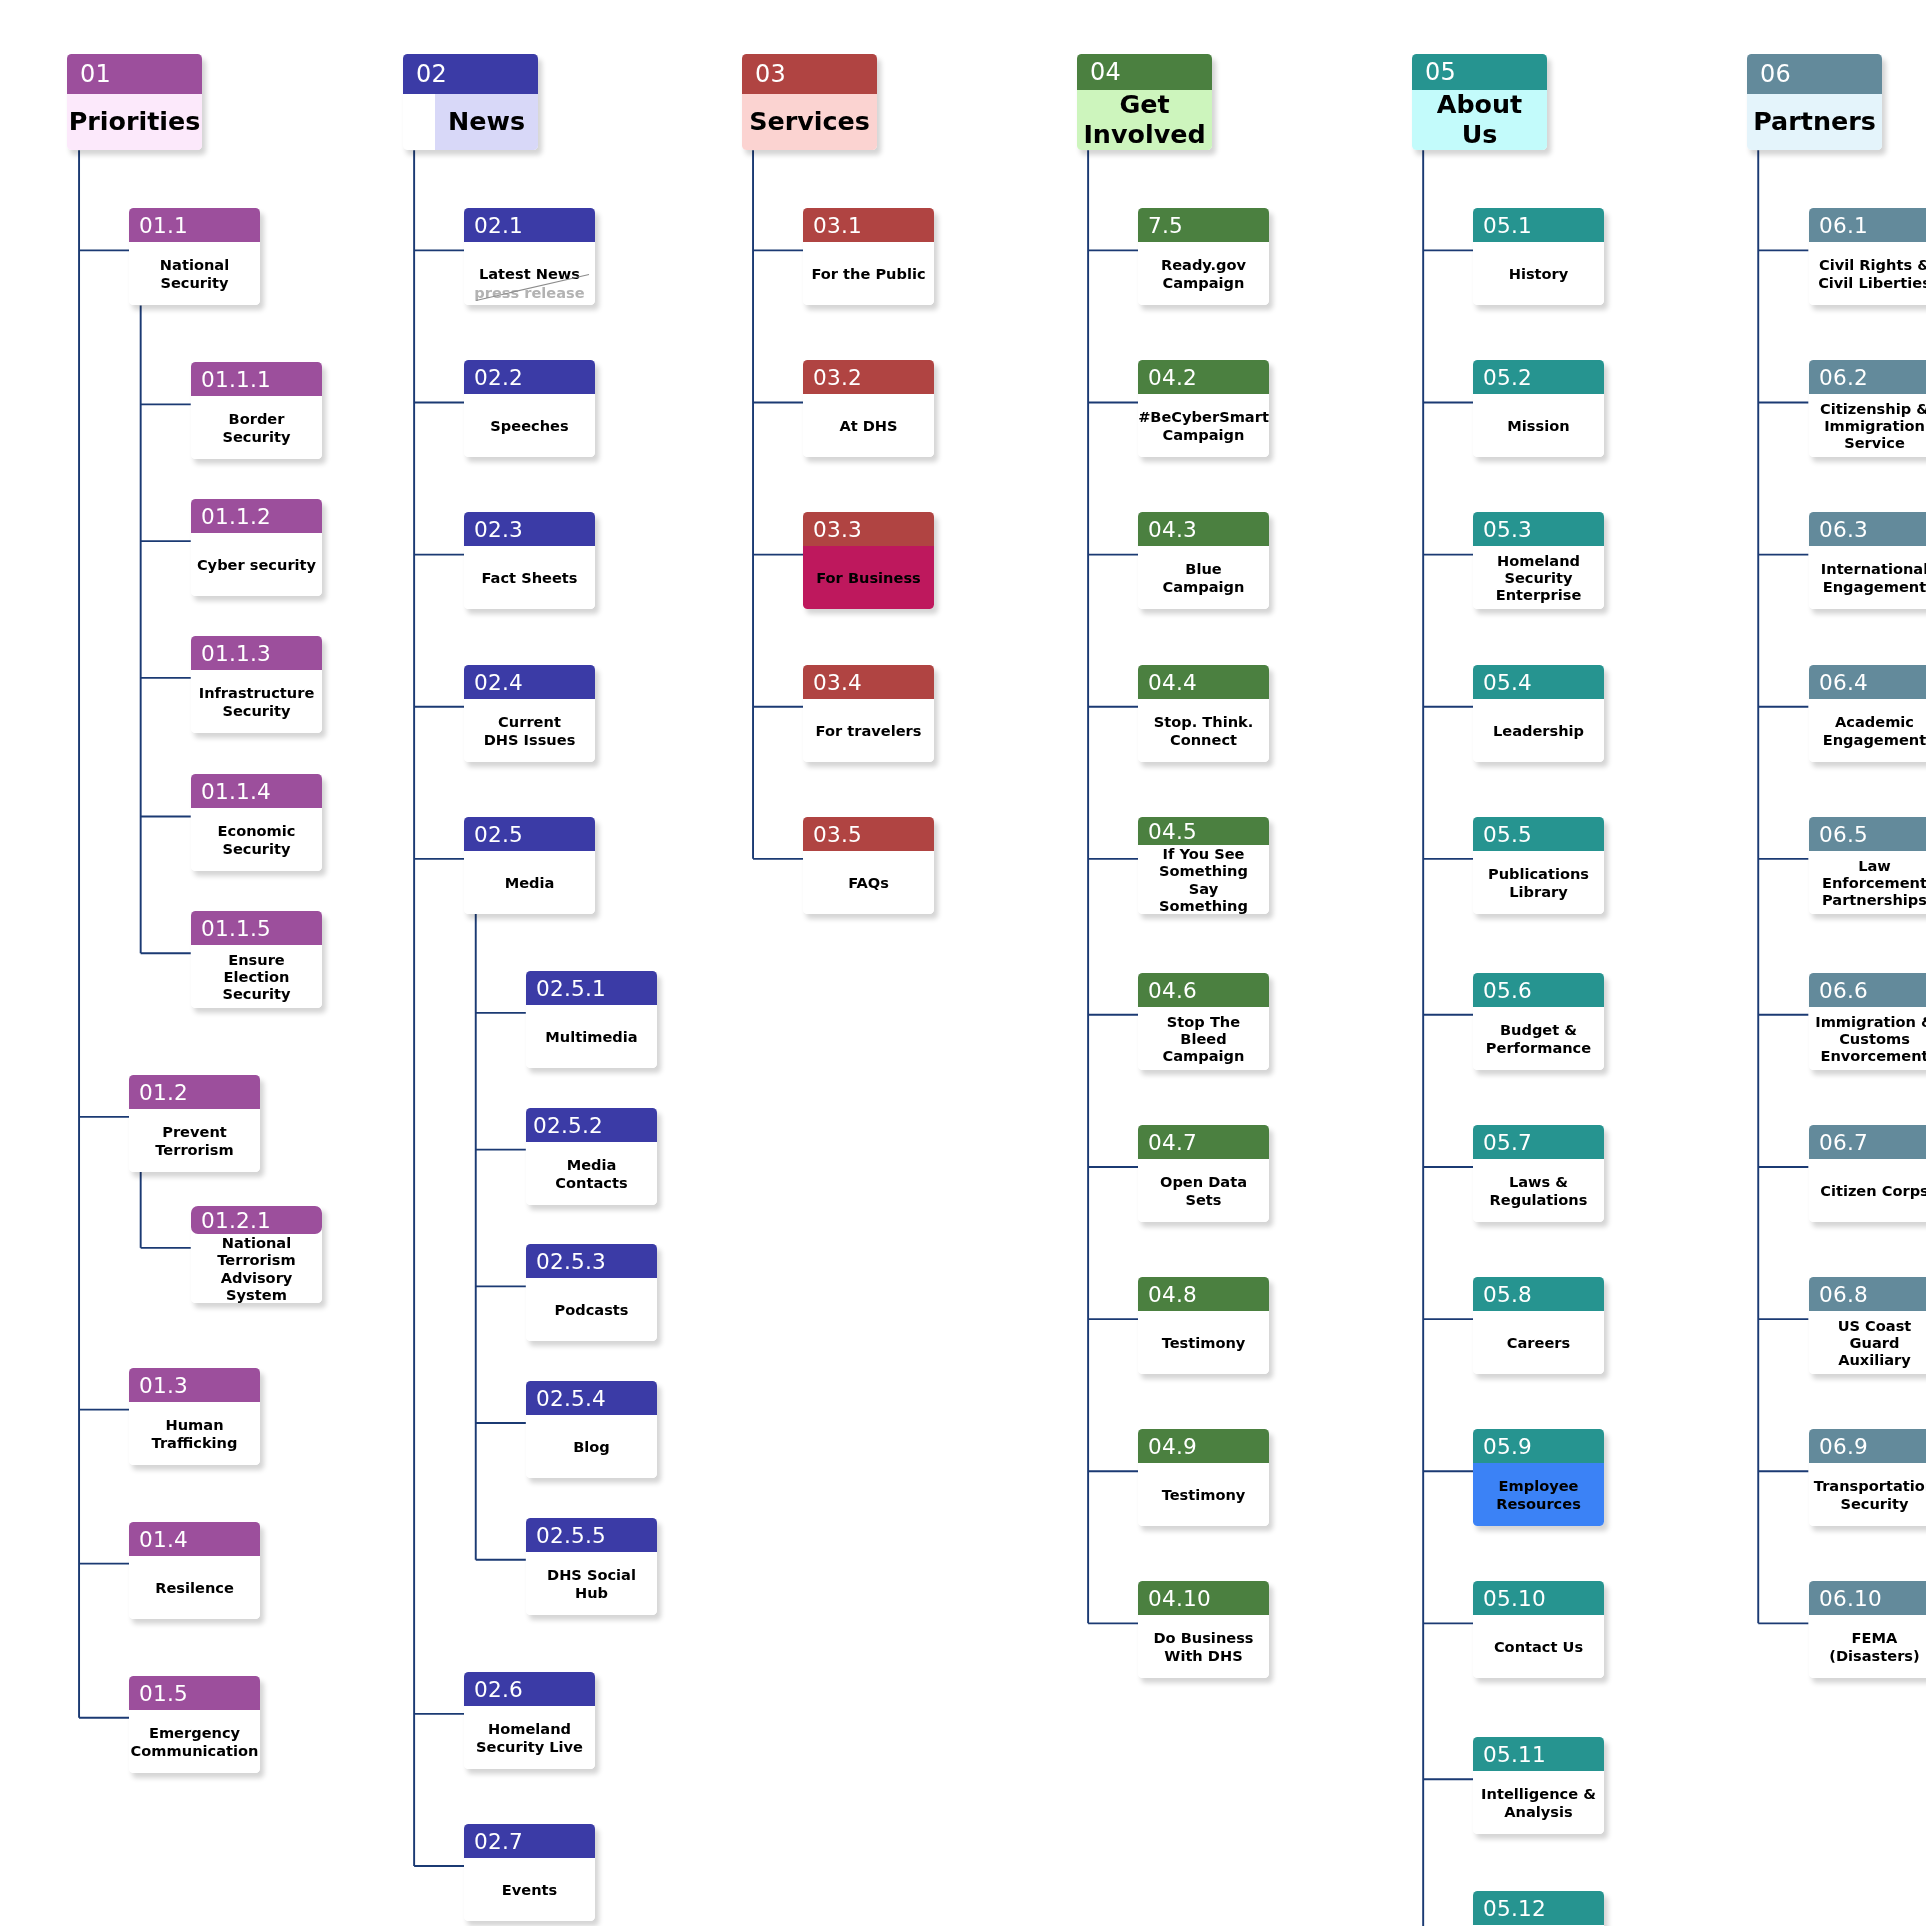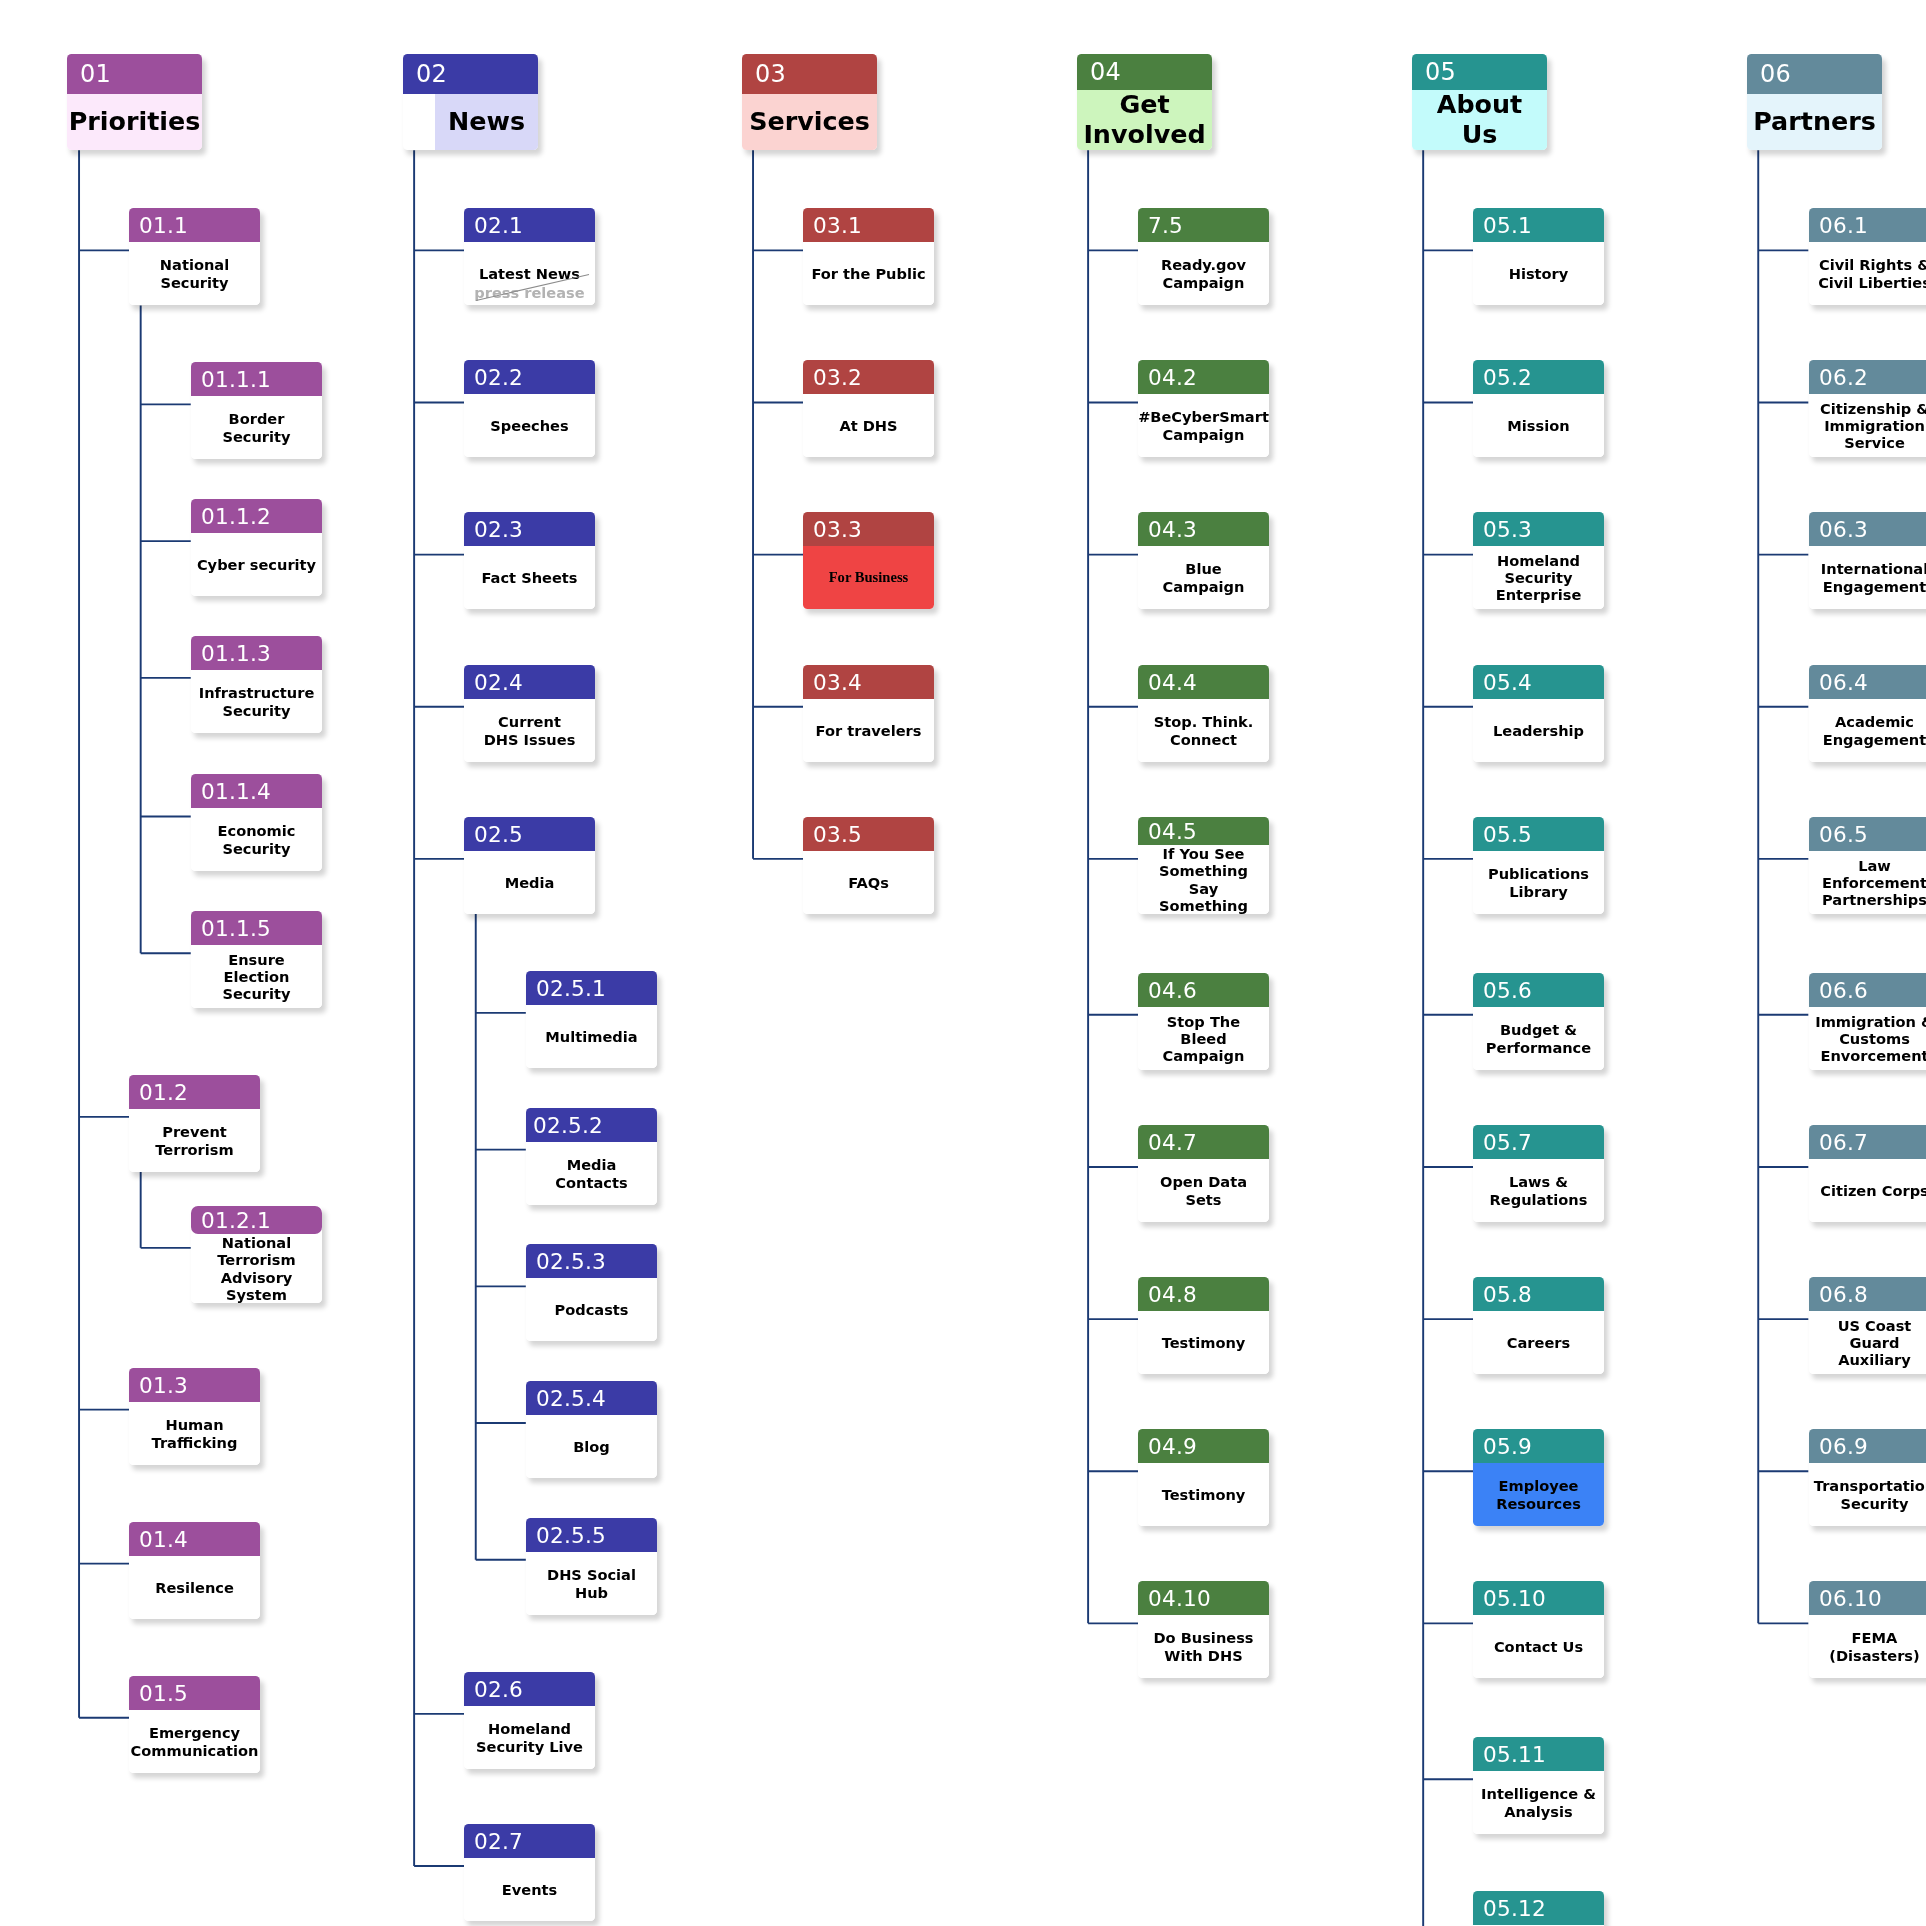--- a/index.html
+++ b/index.html
@@ -300,21 +300,21 @@
       <div class="node lv1" style="left: 803px; top: 208px;">
         <div class="num" style="background: rgb(176, 68, 66);">03.1</div>
         <div class="label" style="background: rgb(255, 255, 255);">For the Public</div>
       </div>
       <div class="node lv1" style="left: 803px; top: 360px;">
         <div class="num" style="background: rgb(176, 68, 66);">03.2</div>
         <div class="label" style="background: rgb(255, 255, 255);">At DHS</div>
       </div>
       <div class="node lv1" style="left: 803px; top: 512px;">
         <div class="num" style="background: rgb(176, 68, 66);">03.3</div>
-        <div class="label" style="background: #ef4444; font-family: Liberation Serif, serif;">For Business</div>
+        <div class="label" style="background: #be185d;">For Business</div>
       </div>
       <div class="node lv1" style="left: 803px; top: 665px;">
         <div class="num" style="background: rgb(176, 68, 66);">03.4</div>
         <div class="label" style="background: rgb(255, 255, 255);">For travelers</div>
       </div>
       <div class="node lv1" style="left: 803px; top: 817px;">
         <div class="num" style="background: rgb(176, 68, 66);">03.5</div>
         <div class="label" style="background: rgb(255, 255, 255);">FAQs</div>
       </div>
       <div class="node lv0" style="left: 1077px; top: 54px;">

